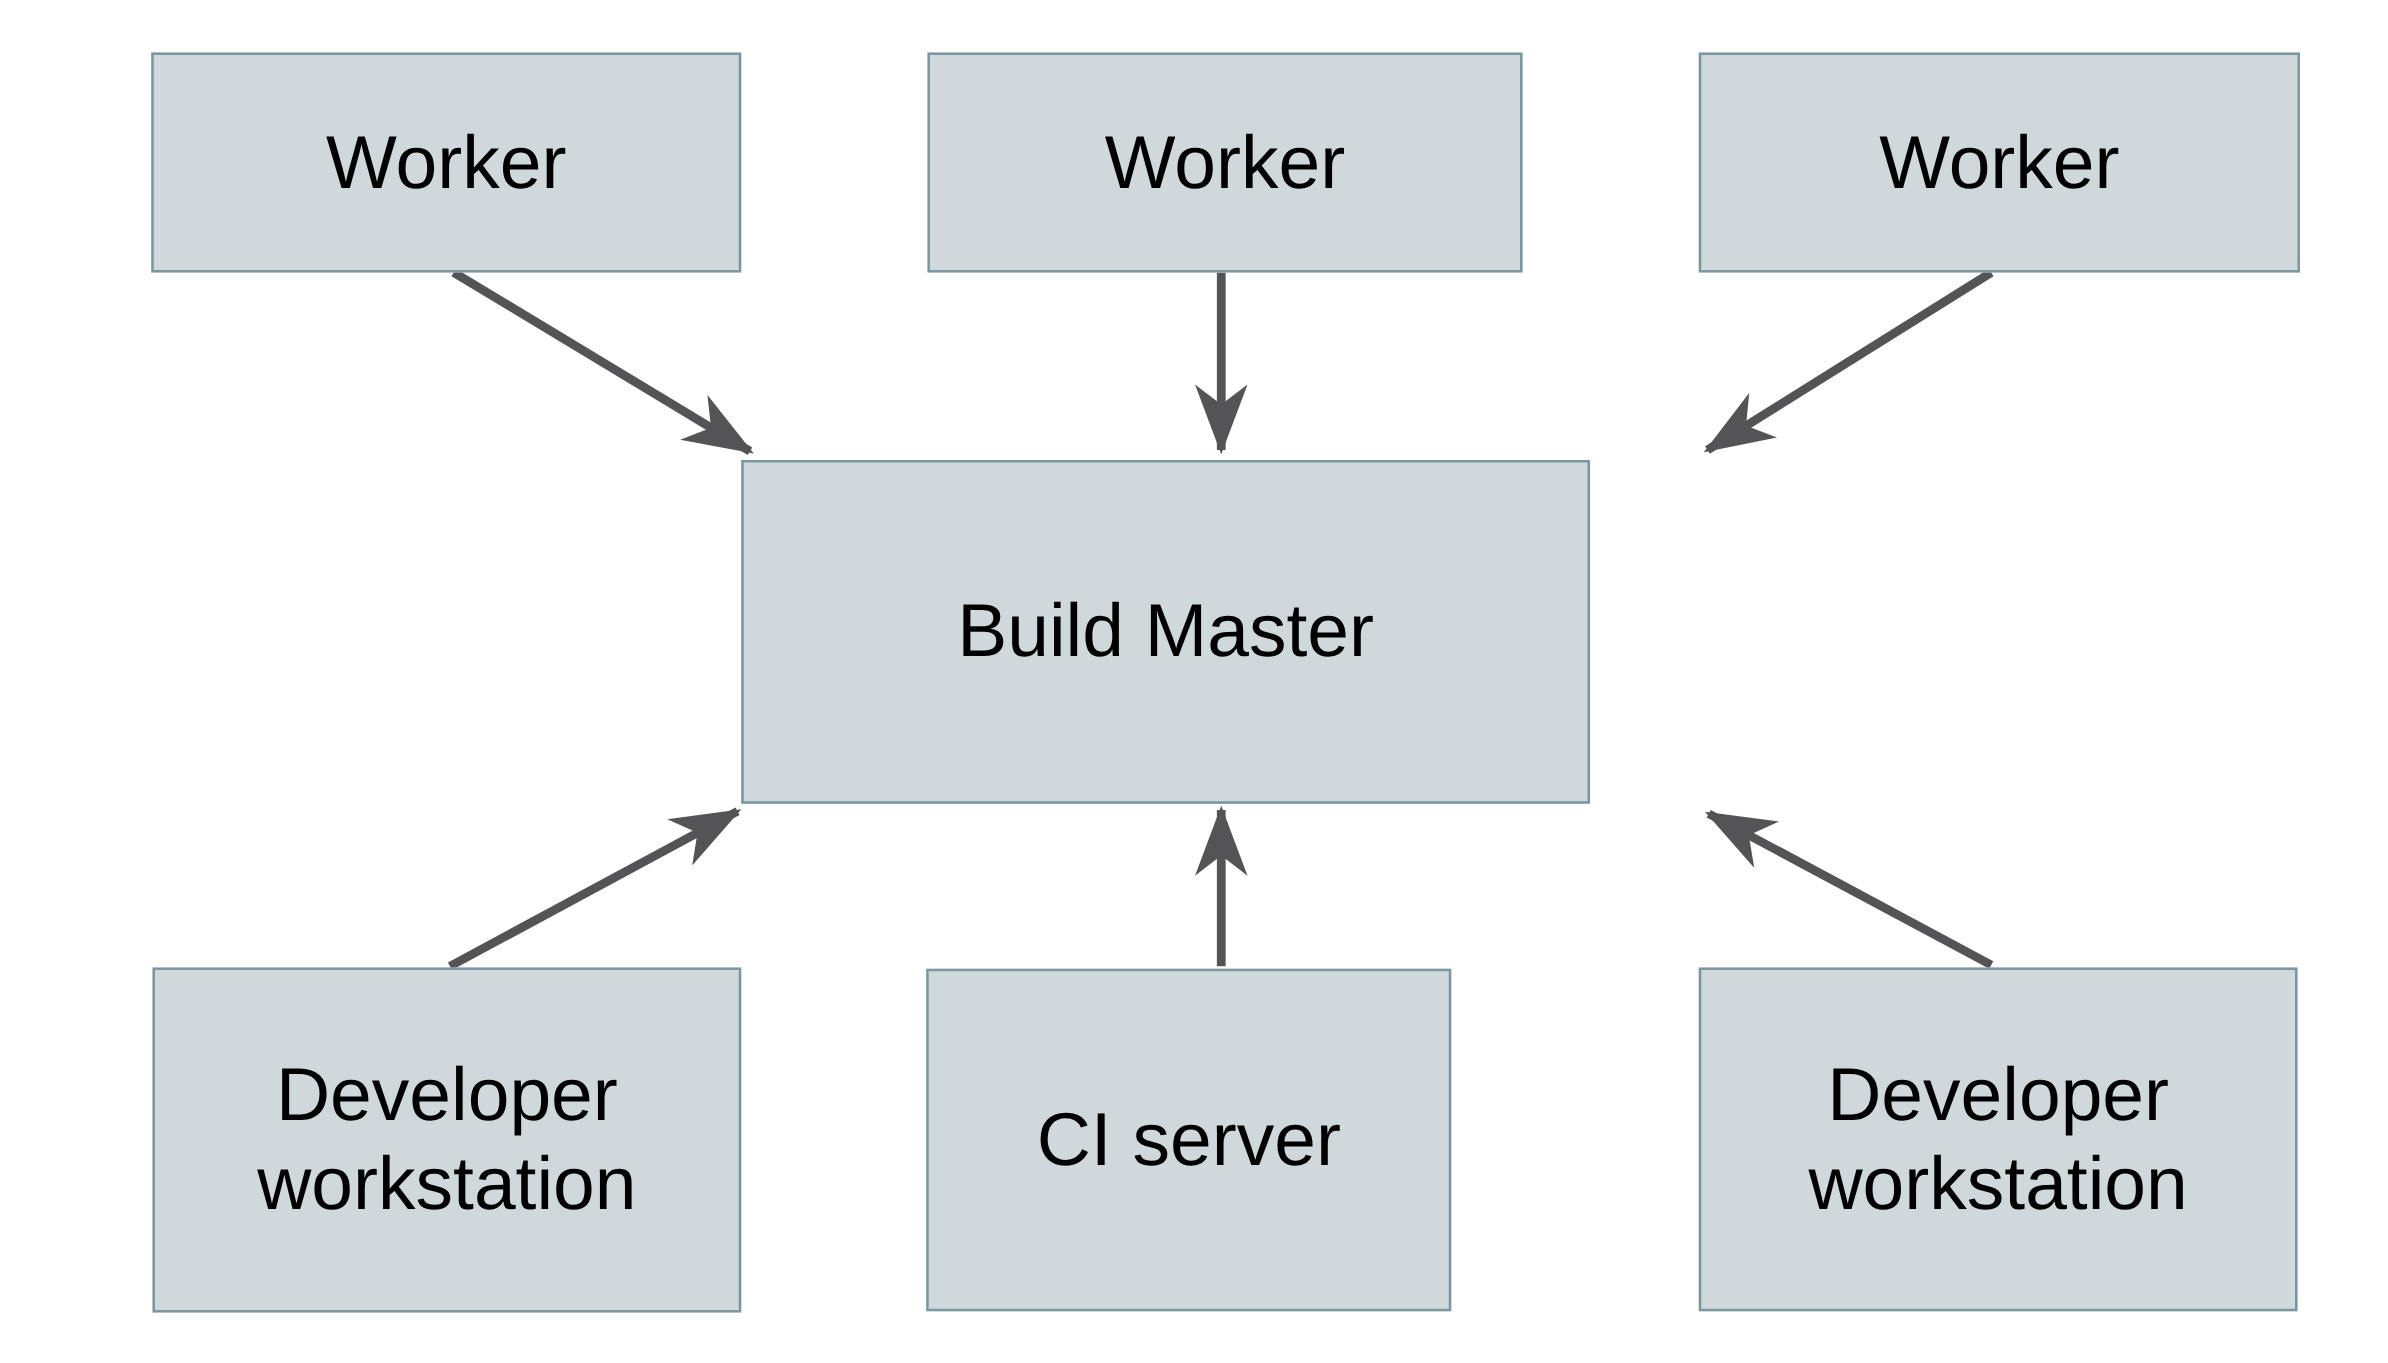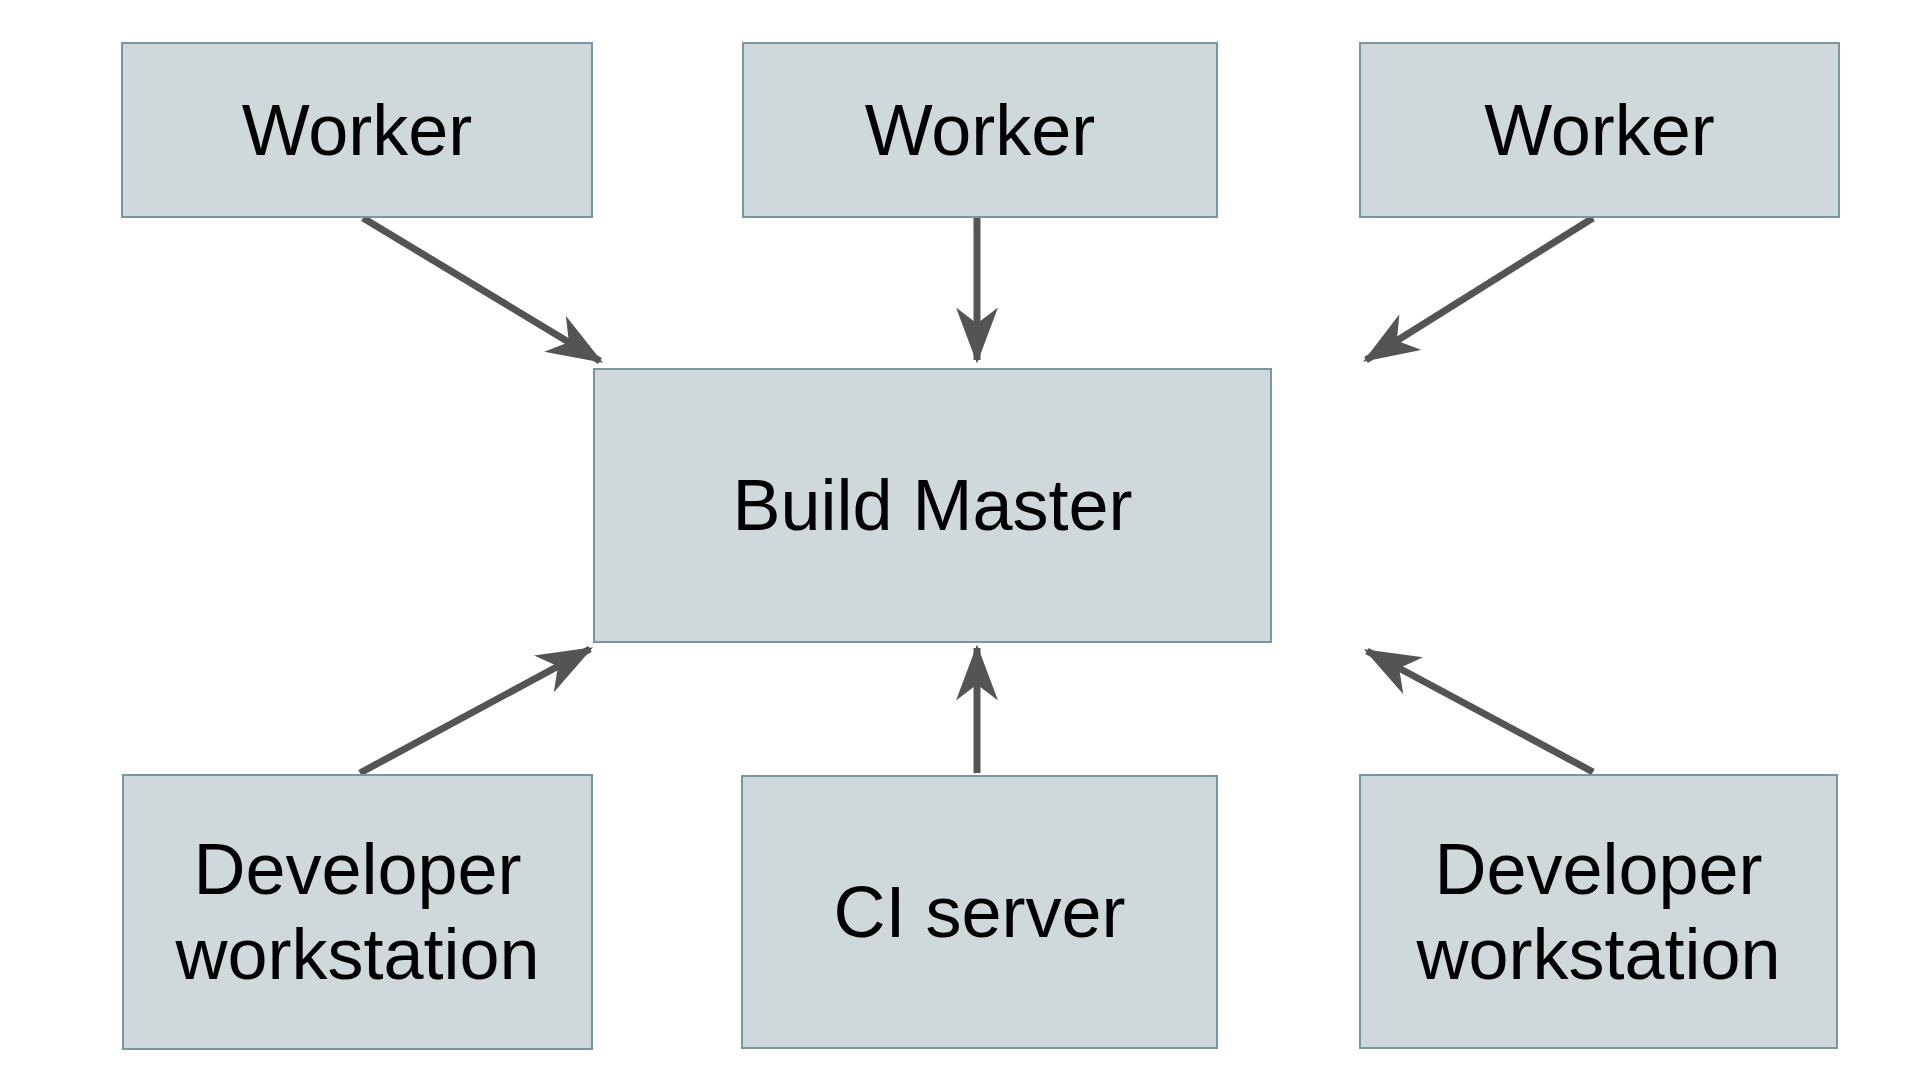--- a/index.html
+++ b/index.html
@@ -34,30 +34,30 @@
   .node {
     position: absolute;
     box-sizing: border-box;
     background: var(--node-fill, #cfd8db);
     border: 2px solid var(--node-border, #7b96a1);
     display: flex;
     align-items: center;
     justify-content: center;
     text-align: center;
     color: var(--text, #000000);
-    font-size: 72px;
+    font-size: 60px;
     line-height: 1.18;
     padding: 0 8px;
   }
   .n-worker1 { left: 121px; top: 42px;  width: 472px; height: 176px; }
   .n-worker2 { left: 742px; top: 42px;  width: 476px; height: 176px; }
   .n-worker3 { left: 1359px; top: 42px; width: 481px; height: 176px; }
   .n-build-master { left: 593px; top: 368px; width: 679px; height: 275px; }
   .n-dev1 { left: 122px; top: 774px; width: 471px; height: 276px; }
-  .n-ci   { left: 741px; top: 775px; width: 477px; height: 274px; }
+  .n-ci   { left: 741px; top: 775px; width: 420px; height: 274px; }
   .n-dev2 { left: 1359px; top: 774px; width: 479px; height: 275px; }
 </style>
 </head>
 <body>
 
 <div class="canvas">
 
   <svg id="edges" class="edges-layer" width="1910" height="1090" viewBox="0 0 1910 1090" xmlns="http://www.w3.org/2000/svg">
     <defs>
       <marker id="arrowhead" viewBox="0 0 8 6" refX="7.5" refY="3" markerWidth="8" markerHeight="6" orient="auto" markerUnits="strokeWidth">

